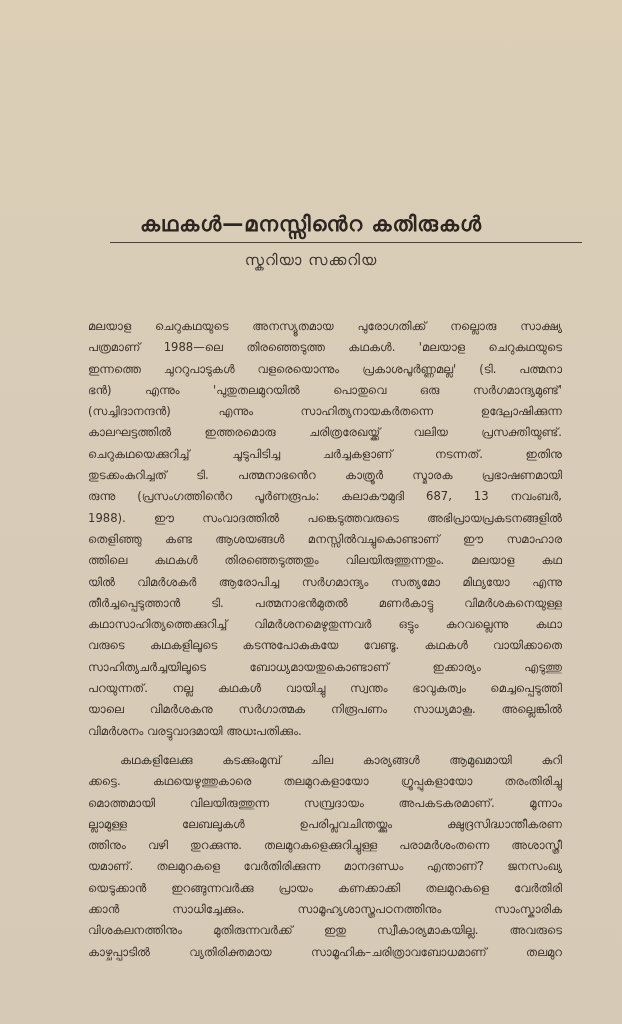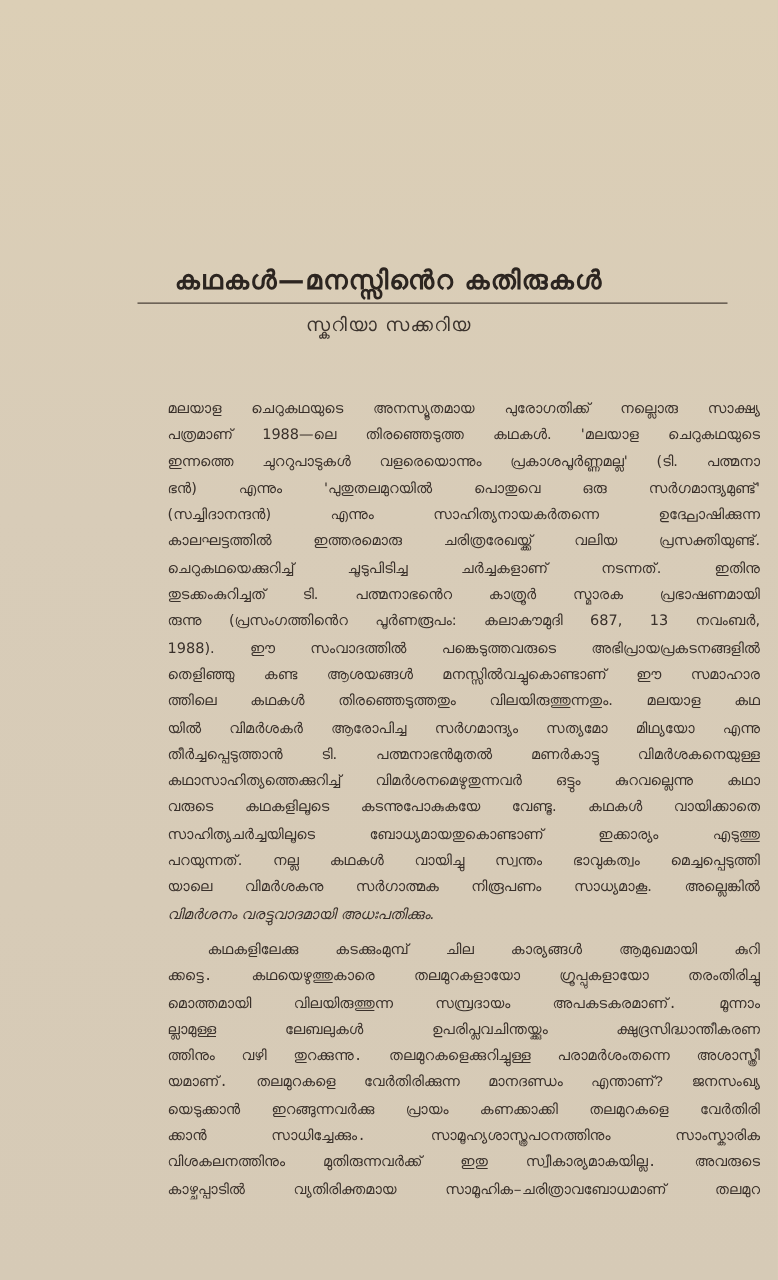--- a/index.html
+++ b/index.html
@@ -22,26 +22,25 @@
     height: 0; border-top: 1.5px solid #4a4038;
   }
   .author {
     position: absolute; top: 251px; left: 0; width: 622px;
     text-align: center; font-size: 15px; color: #3b332d; letter-spacing: 1px;
   }
   .body {
     position: absolute; top: 316px; left: 88px; width: 474px;
     font-size: 11.6px; line-height: 21.3px; color: #3a312b;
     text-align: justify;
-    margin-left: 46px;
   }
   .para { margin: 0; }
-  .para + .para { margin-top: 8px; text-indent: 32px; font-family: Liberation Mono, monospace; }
+  .para + .para { margin-top: 8px; text-indent: 32px; }
   .line { display: block; text-align: justify; text-align-last: justify; white-space: nowrap; overflow: hidden; }
-  .line.last { text-align-last: left; font-style: italic; }
+  .line.last { text-align-last: left; }
 </style>
 </head>
 <body>
 
 <div class="page">
   <div class="title">കഥകൾ—മനസ്സിൻെറ കതിരുകൾ</div>
   <div class="rule"></div>
   <div class="author">സ്കറിയാ സക്കറിയ</div>
 
   <div class="body">

